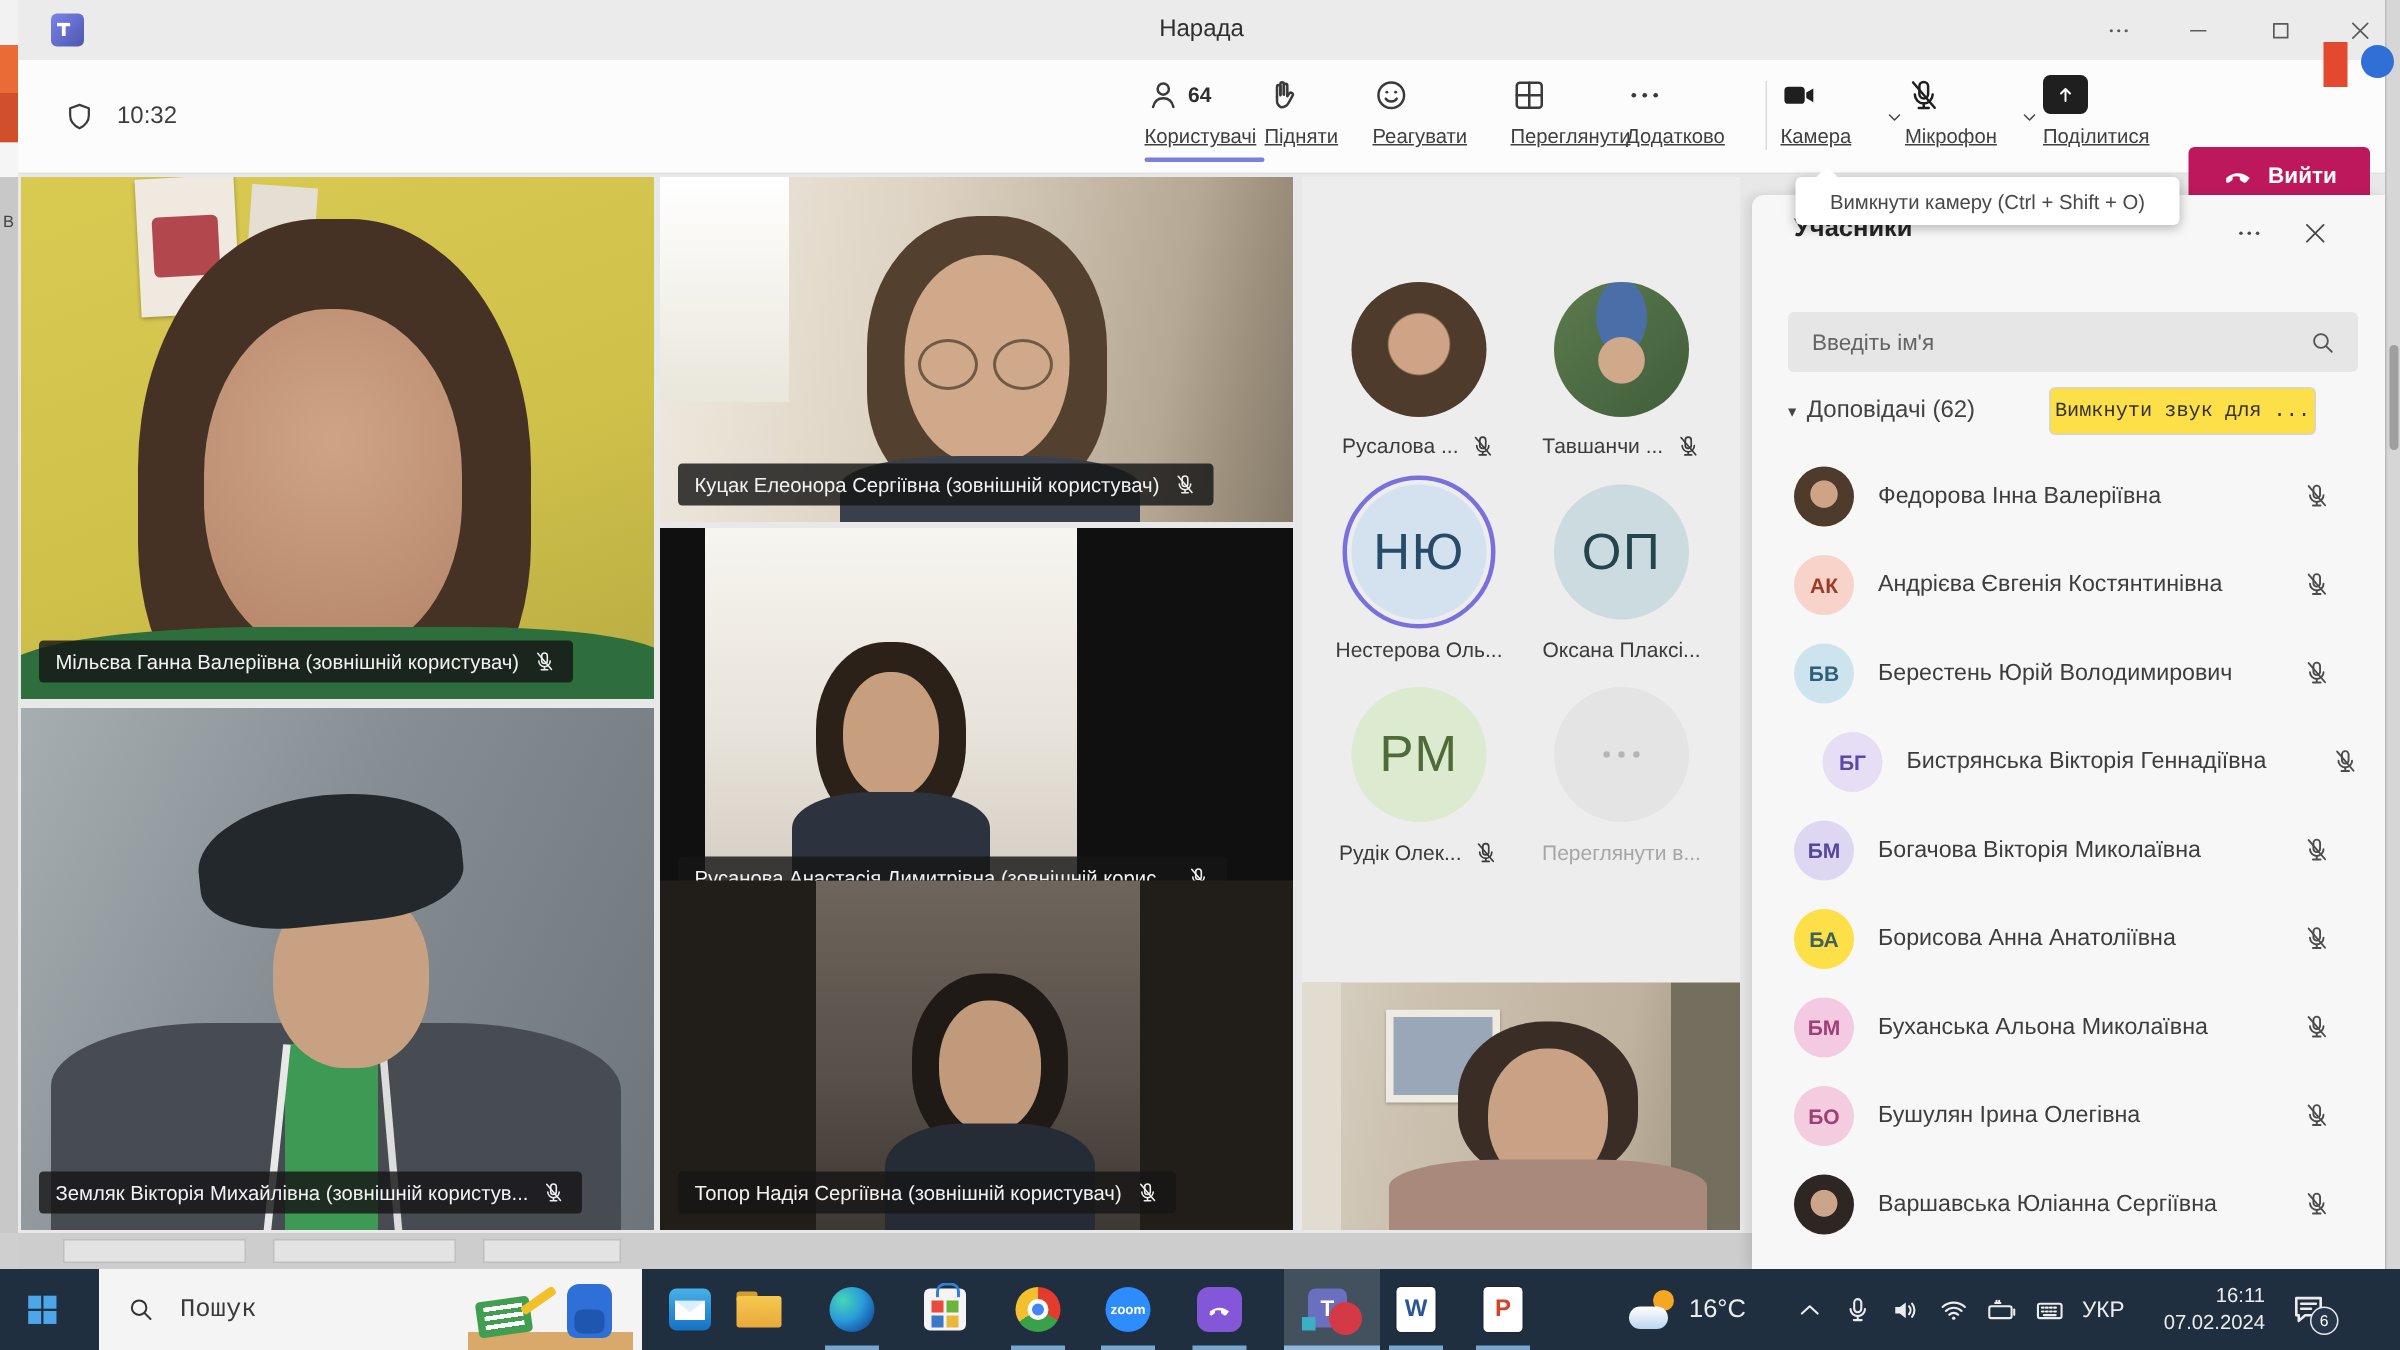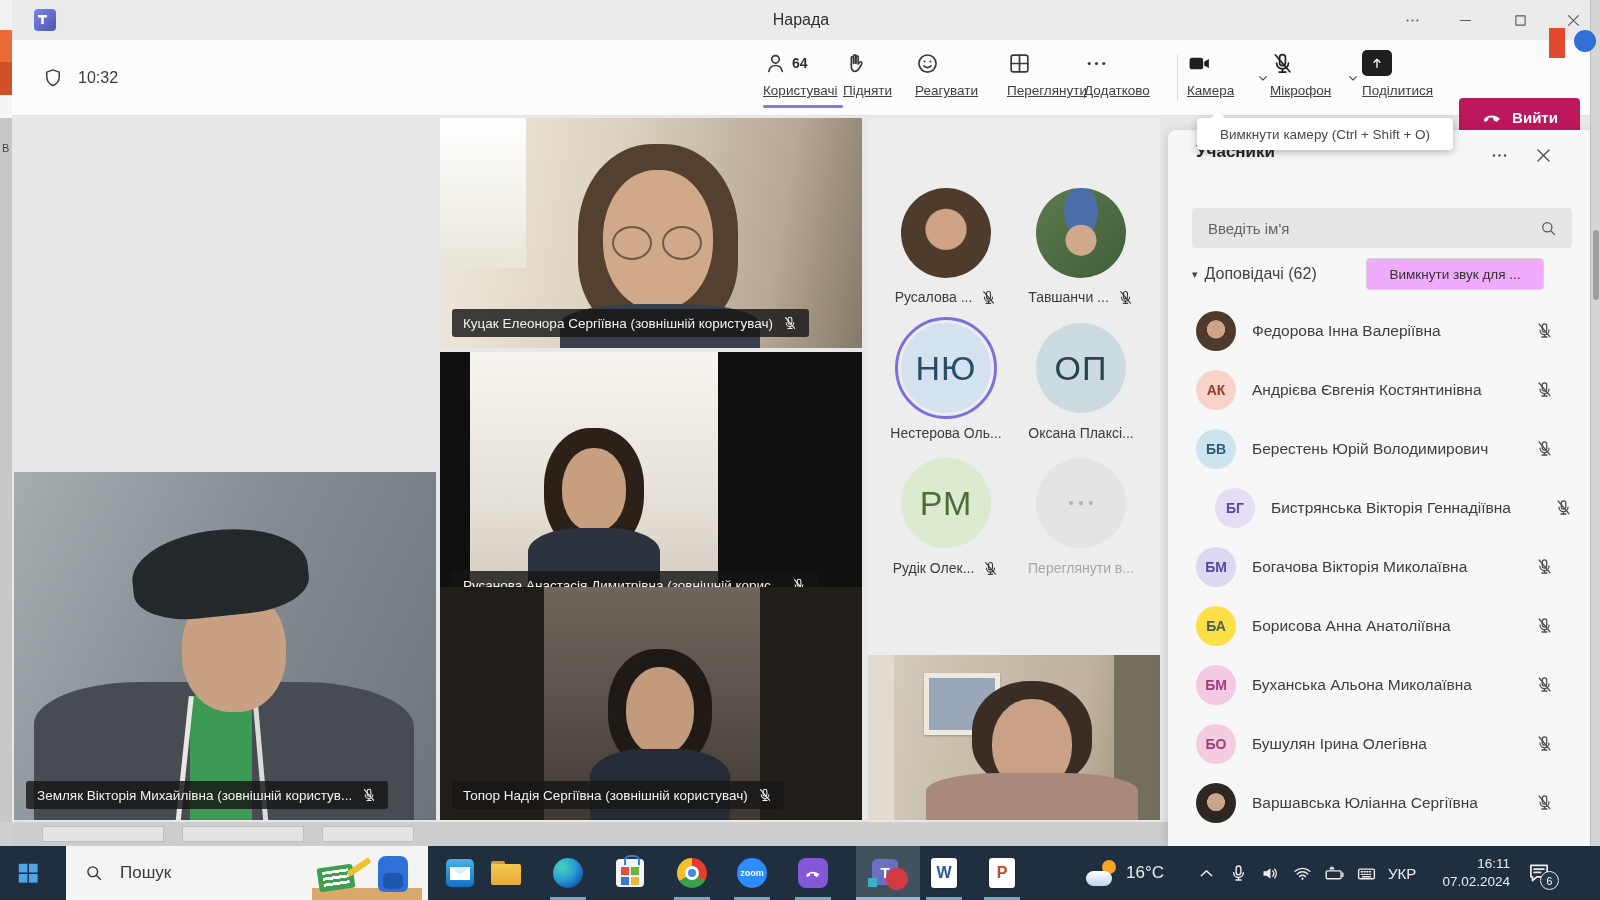--- a/index.html
+++ b/index.html
@@ -134,37 +134,37 @@
   .p-hicon svg{width:19px;height:19px;}
   .p-search{position:absolute;left:24px;top:78px;width:380px;height:40px;background:#e6e6e6;border-radius:4px;
             display:flex;align-items:center;padding:0 14px;box-sizing:border-box;}
   .p-search input{flex:1;border:none;background:transparent;outline:none;font-size:15px;color:#333;
                   font-family:"Liberation Sans",sans-serif;}
   .p-search input::placeholder{color:#646464;}
   .p-search svg{width:19px;height:19px;color:#555;}
   .p-sectrow{position:absolute;left:24px;top:128px;width:380px;height:32px;display:flex;align-items:center;}
   .p-tri{font-size:11px;color:#444;margin-right:7px;}
   .p-sect{font-size:16px;color:#424242;}
-  .p-mutebtn{position:absolute;right:28px;top:0;width:176px;height:30px;background:#f0abfc;border:1px solid #d4d4d4;
-             border-radius:4px;display:flex;align-items:center;justify-content:center;font-size:13.5px;color:#333;}
+  .p-mutebtn{position:absolute;right:28px;top:0;width:176px;height:30px;background:#fde047;border:1px solid #d4d4d4;
+             border-radius:4px;display:flex;align-items:center;justify-content:center;font-size:13.5px;color:#333;font-family:Liberation Mono, monospace;}
   .p-row{position:absolute;left:0;width:422px;height:48px;}
   .p-ava{position:absolute;left:28px;top:4px;width:40px;height:40px;border-radius:50%;
          display:flex;align-items:center;justify-content:center;font-size:14px;font-weight:bold;}
   .p-name{position:absolute;left:84px;top:0;height:48px;display:flex;align-items:center;
           font-size:15.5px;color:#3d3d3d;white-space:nowrap;}
   .p-mic{position:absolute;right:36px;top:14px;width:19px;height:19px;color:#4c4c4c;}
 
   
   .taskbar{left:0;top:846px;width:1600px;height:54px;z-index:80;}
   .tk-start{position:absolute;left:14px;top:13px;width:28px;height:28px;display:flex;align-items:center;justify-content:center;}
   .tk-search{position:absolute;left:66px;top:0;width:362px;height:54px;background:#f4f4f4;display:flex;align-items:center;
              padding:0 0 0 18px;box-sizing:border-box;overflow:hidden;}
   .tk-search svg{width:20px;height:20px;color:#333;flex:none;}
   .tk-search input{border:none;background:transparent;outline:none;margin-left:14px;font-size:17px;width:150px;
-                   font-family:Liberation Sans, sans-serif;color:#b91c1c;}
+                   font-family:Liberation Mono, monospace;color:#b91c1c;}
   .tk-search input::placeholder{color:#3a3a3a;}
   .edu{position:absolute;right:6px;bottom:0;width:110px;height:48px;}
   .edu .shelf{position:absolute;left:0;bottom:0;width:110px;height:12px;background:#d9a96b;}
   .edu .book{position:absolute;left:6px;bottom:10px;width:36px;height:24px;background:#3f9e4f;border-radius:3px;transform:rotate(-8deg);}
   .edu .book::after{content:"";position:absolute;left:5px;top:4px;right:5px;bottom:4px;background:repeating-linear-gradient(#fff 0 3px,#3f9e4f 3px 6px);}
   .edu .pencil{position:absolute;left:34px;bottom:30px;width:26px;height:6px;background:#f2c028;transform:rotate(-35deg);border-radius:2px;}
   .edu .pack{position:absolute;right:14px;bottom:8px;width:30px;height:36px;background:#2f6fd8;border-radius:8px 8px 6px 6px;}
   .edu .pack::after{content:"";position:absolute;left:5px;bottom:3px;width:20px;height:16px;background:#1f57b0;border-radius:5px;}
   .app{position:absolute;top:11px;width:32px;height:32px;display:flex;align-items:center;justify-content:center;}
   .runline{position:absolute;bottom:0;height:3px;width:36px;background:#76a5ce;}
@@ -445,20 +445,33 @@
           <use href="#i-phone"></use>
         </svg>
       <span>Вийти</span>
     </div>
   </div>
 
   <div class="abs tooltip">
     <span>Вимкнути камеру (Ctrl + Shift + O)</span>
   </div>
 
+  <div class="abs tile tA" style="left:14px;top:118px;width:422px;height:348px;">
+    <div class="abs vlayer poster1"></div>
+      <div class="abs vlayer poster2"></div>
+    <div class="abs vlayer hair"></div>
+      <div class="abs vlayer face"></div>
+      <div class="abs vlayer body"></div>
+    <div class="pill">
+      <span>Мільєва Ганна Валеріївна (зовнішній користувач)</span>
+      <svg class="ic">
+          <use href="#i-mic-off"></use>
+        </svg>
+    </div>
+  </div>
   <div class="abs tile tB" style="left:14px;top:472px;width:422px;height:348px;">
     <div class="abs vlayer body"></div>
       <div class="abs vlayer shirt"></div>
     <div class="abs vlayer str1"></div>
       <div class="abs vlayer str2"></div>
     <div class="abs vlayer face"></div>
       <div class="abs vlayer cap"></div>
     <div class="pill">
       <span>Земляк Вікторія Михайлівна (зовнішній користув...</span>
       <svg class="ic">

